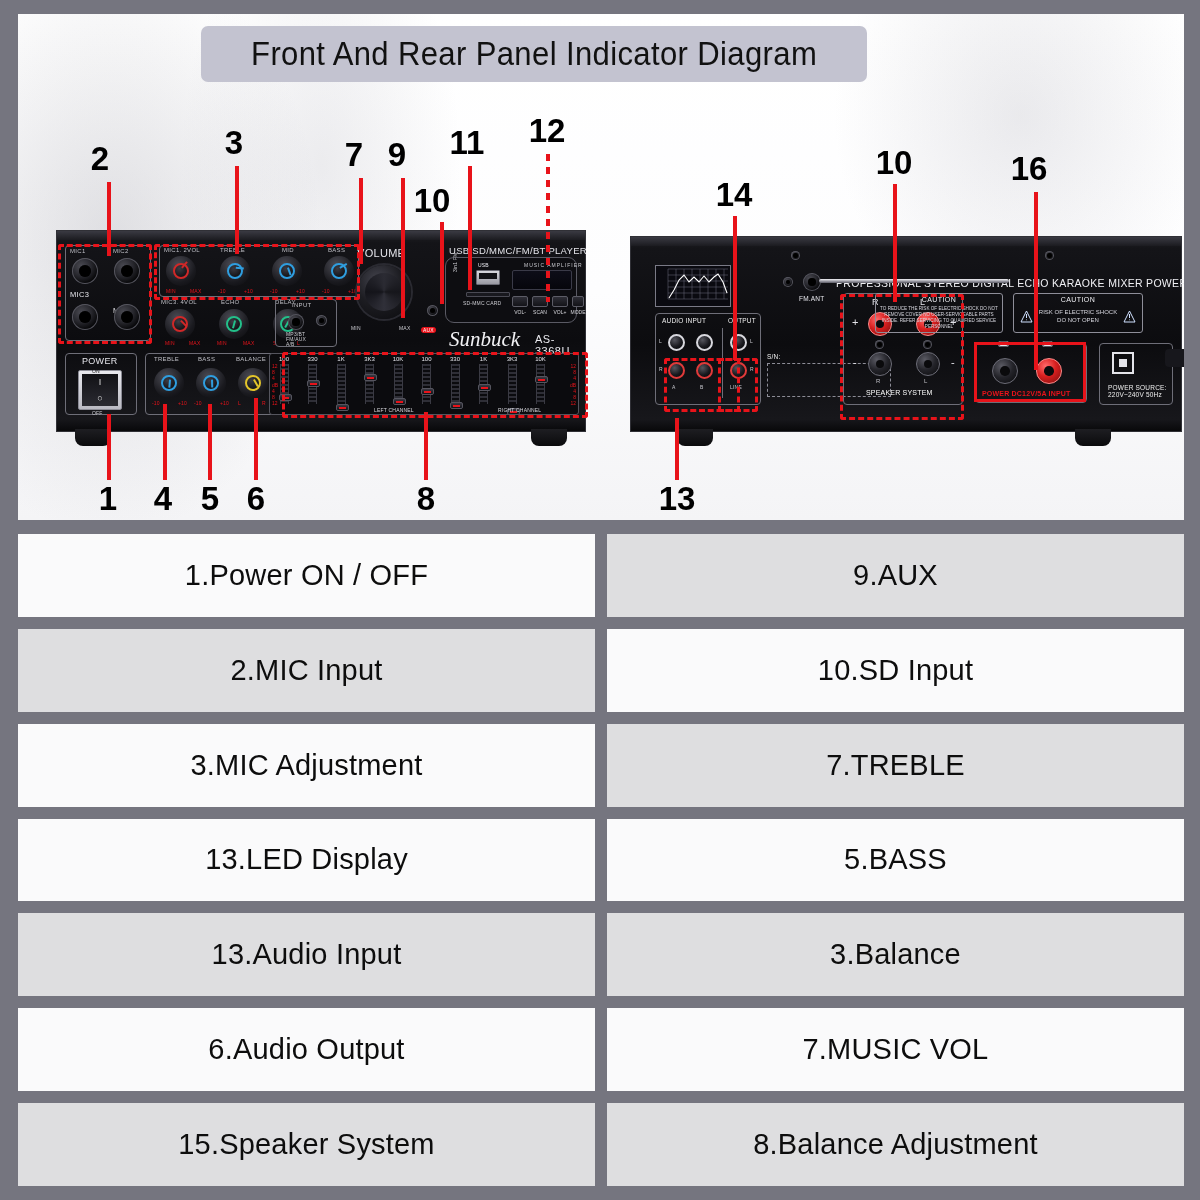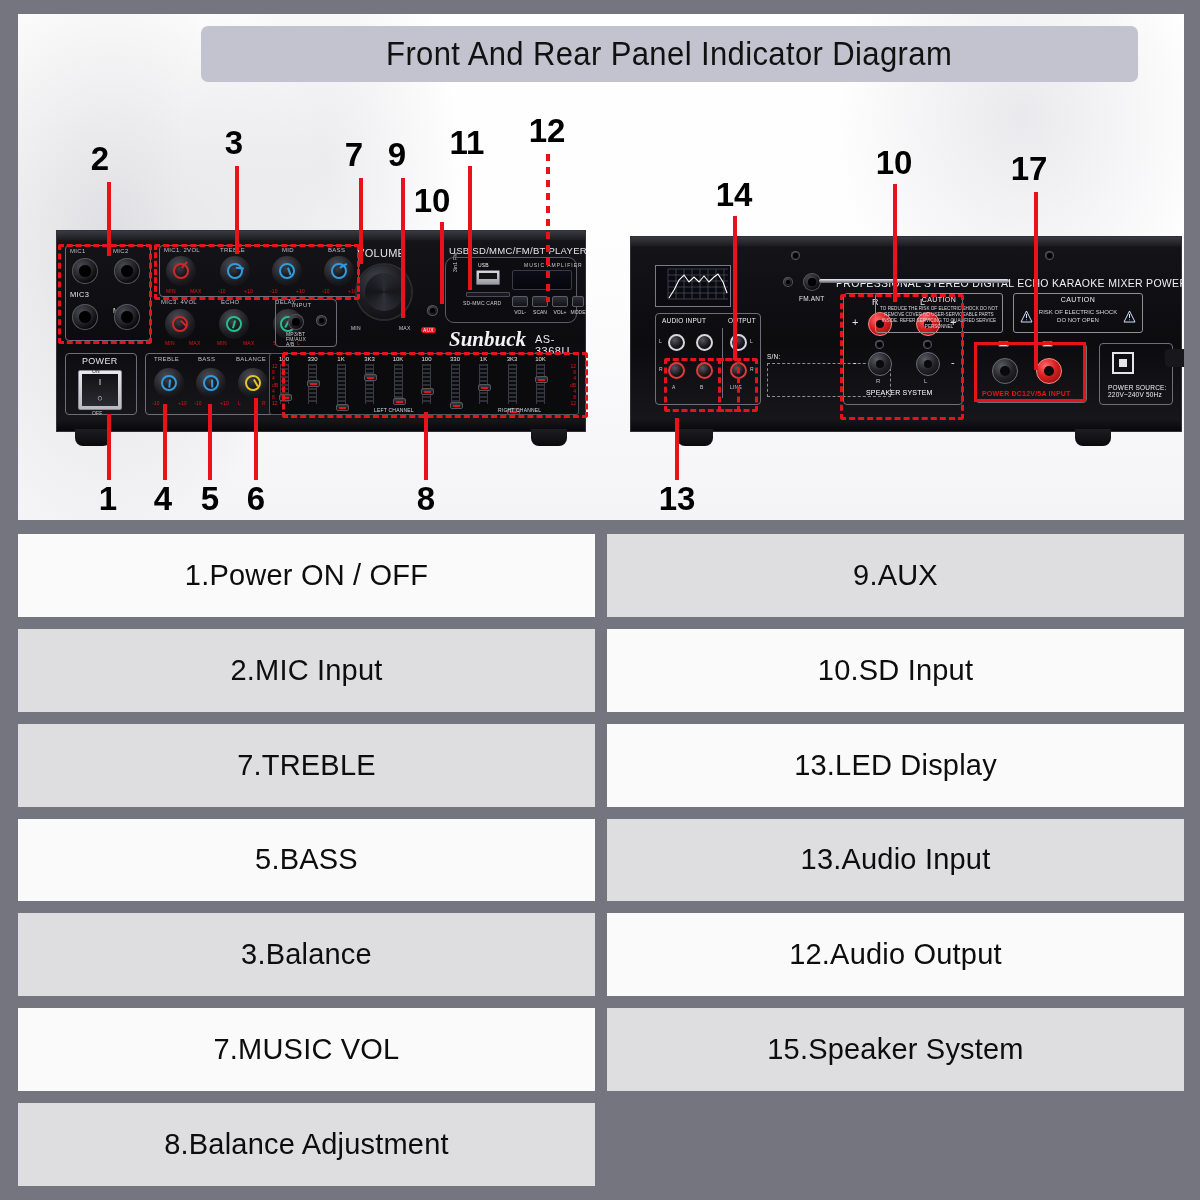--- a/index.html
+++ b/index.html
@@ -19,21 +19,21 @@
     position: absolute; inset: 0;
     background:
       radial-gradient(ellipse 300px 420px at 8% 45%, rgba(150,150,160,.30), rgba(255,255,255,0) 70%),
       radial-gradient(ellipse 200px 380px at 26% 30%, rgba(170,170,180,.22), rgba(255,255,255,0) 70%),
       radial-gradient(ellipse 260px 300px at 86% 20%, rgba(160,160,172,.22), rgba(255,255,255,0) 72%),
       linear-gradient(180deg,#ffffff 0%,#fdfdfe 55%,#f4f4f6 100%);
   }
 
   
   #title-banner {
-    position: absolute; left: 183px; top: 12px; width: 937px; height: 56px;
+    position: absolute; left: 183px; top: 12px; width: 666px; height: 56px;
     background: #c3c3d0; border-radius: 7px;
     display: flex; align-items: center; justify-content: center;
   }
   #title-banner .t {
     font-size: 33px; color: #111; letter-spacing: .4px;
     font-family: "Liberation Sans Narrow", "Liberation Sans", sans-serif;
     transform: scaleX(.94);
   }
 
   
@@ -159,21 +159,21 @@
     position:absolute; background:#18181e; border:1px solid #4a4a54; border-radius:1px;
   }
   .pbtn {
     position: absolute; width: 16px; height: 11px;
     background: linear-gradient(180deg,#2e2e36,#131318);
     border: 1px solid #5c5c66; border-radius: 2px;
   }
   .pbtn-lbl { position:absolute; font-size:5px; color:#d6d6dc; transform:translateX(-50%); }
 
   .brand {
-    position: absolute; color: #f2f2f5; font-style: italic; font-weight: bold;
+    position: absolute; color: #f2f2f5; font-style: italic; font-weight: normal;
     font-family: "Liberation Serif", serif;
   }
   .model { position: absolute; color: #e9e9ee; font-size: 11px; letter-spacing: .5px; }
 
   
   #freqgraph { position:absolute; background:#0a0a10; border:1px solid #7a7a86; }
   
   .rca { position:absolute; border-radius:50%; border:2px solid #d8d8de;
          background: radial-gradient(circle at 35% 30%, #56565e, #1a1a1f 55%, #000 100%); }
   .rca.red { border-color:#e03a3a; }
@@ -600,32 +600,33 @@
     <div class="leader" style="left:659px; top:404px; height:62px;"></div>
     <div class="callout-num" style="left:659px; top:468px;">13</div>
 
     <div class="leader" style="left:717px; top:202px; height:144px;"></div>
     <div class="callout-num" style="left:716px; top:164px;">14</div>
 
     <div class="leader" style="left:877px; top:170px; height:118px;"></div>
     <div class="callout-num" style="left:876px; top:132px;">10</div>
 
     <div class="leader" style="left:1018px; top:178px; height:178px;"></div>
-    <div class="callout-num" style="left:1011px; top:138px;">17</div>
+    <div class="callout-num" style="left:1011px; top:138px;">16</div>
   </div>
 
   <div id="legend">
       <div class="cell white">1.Power ON / OFF</div>
       <div class="cell gray">9.AUX</div>
       <div class="cell gray">2.MIC Input</div>
       <div class="cell white">10.SD Input</div>
+      <div class="cell white">3.MIC Adjustment</div>
       <div class="cell gray">7.TREBLE</div>
       <div class="cell white">13.LED Display</div>
       <div class="cell white">5.BASS</div>
       <div class="cell gray">13.Audio Input</div>
       <div class="cell gray">3.Balance</div>
-      <div class="cell white">12.Audio Output</div>
+      <div class="cell white">6.Audio Output</div>
       <div class="cell white">7.MUSIC VOL</div>
       <div class="cell gray">15.Speaker System</div>
       <div class="cell gray">8.Balance Adjustment</div>
     </div>
 
 </div>
 
 </body></html>

